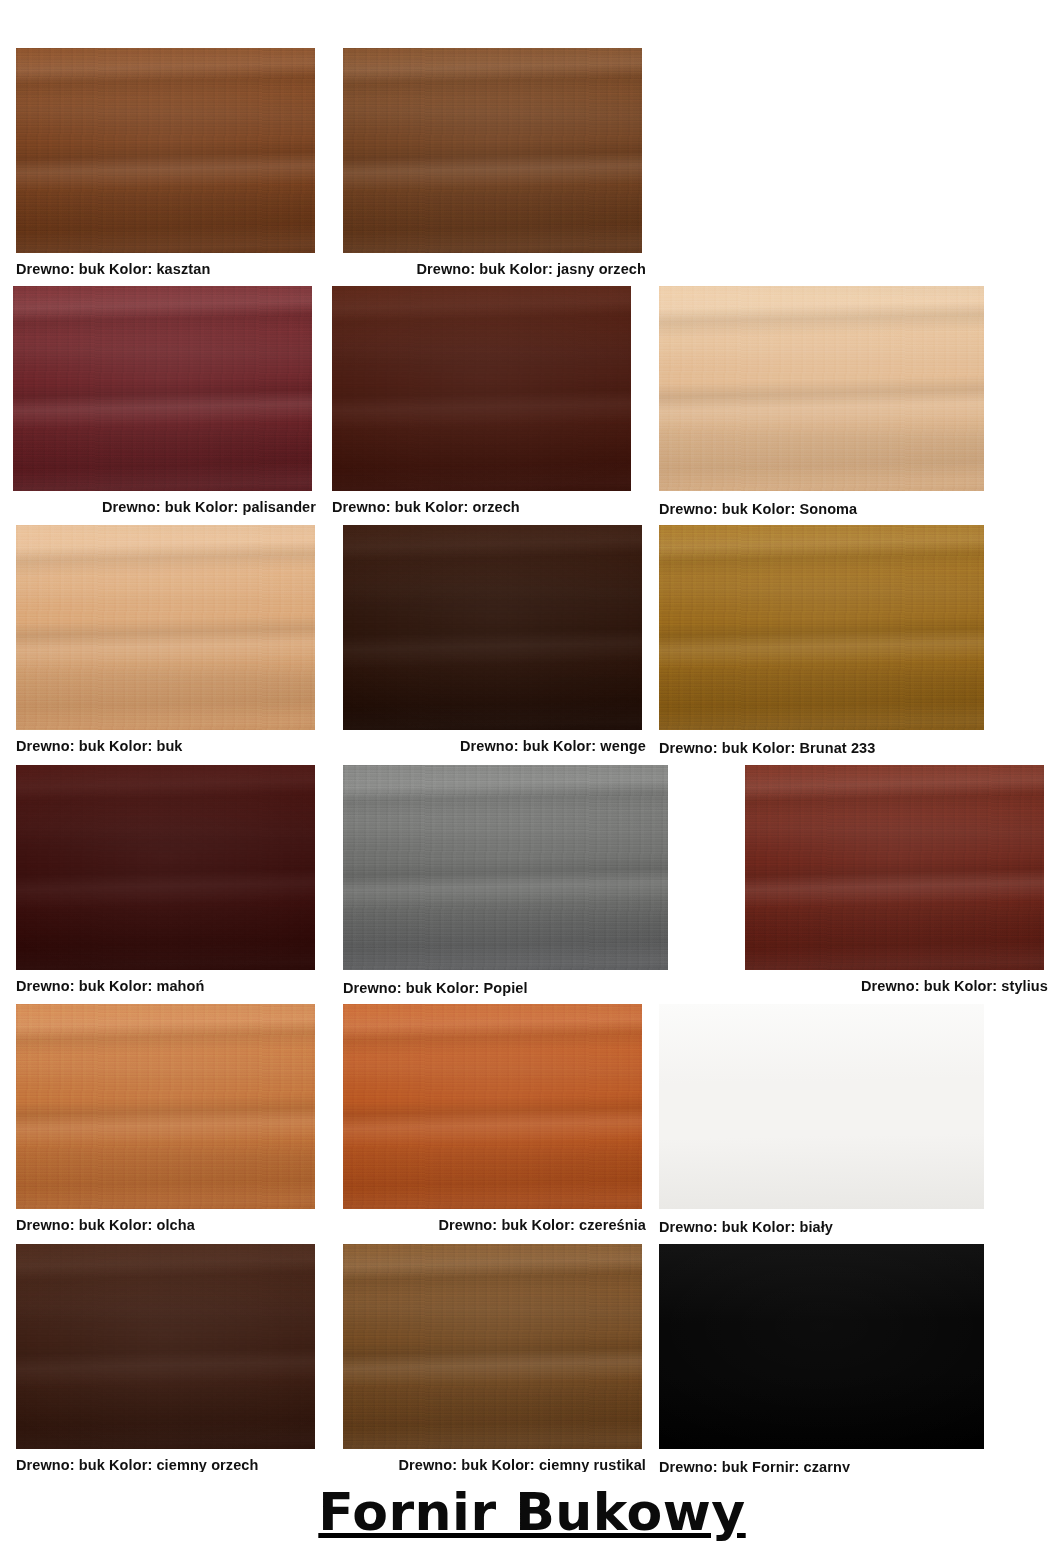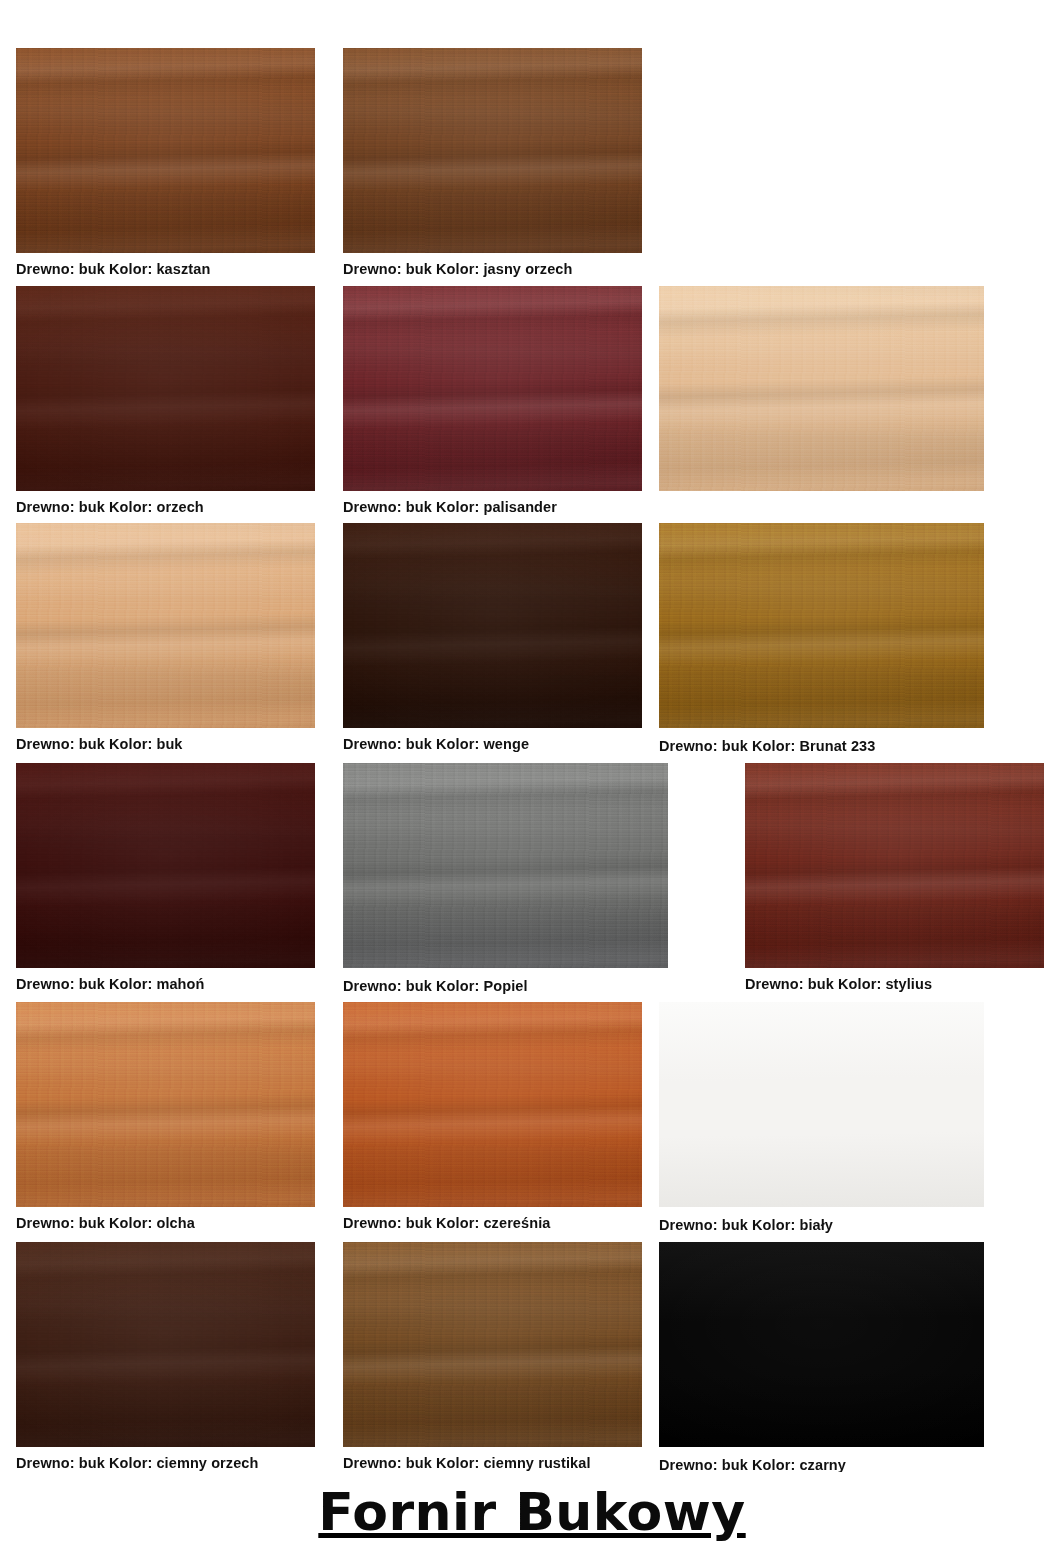--- a/index.html
+++ b/index.html
@@ -24,21 +24,21 @@
   }
   .row {
     display: flex;
     width: 1048px;
   }
   .cell {
     position: relative;
   }
   
   .col-a { width: 330px; padding-left: 16px; }
-  .col-b { width: 316px; padding-left: 13px; }
+  .col-b { width: 316px; padding-left: 13px; text-align: right; }
   .col-c { width: 402px; padding-left: 13px; }
 
   .swatch {
     position: relative;
     overflow: hidden;
     background-color: #8a5a2b;
   }
   .sw-a { width: 299px; height: 205px; }
   .sw-b { width: 299px; height: 205px; }
   .sw-c { width: 325px; height: 205px; }
@@ -174,42 +174,43 @@
           <div class="figure"></div>
           <div class="vign"></div>
         </div>
         <div class="caption cap-b">Drewno: buk   Kolor: jasny orzech</div>
       </div>
     </div>
 
     <div class="row-spacer"></div>
 
     <div class="row">
+      <div class="cell col-b">
+        <div class="swatch sw-b" style="background: linear-gradient(179deg, rgb(125, 47, 51) 0%, rgb(106, 33, 38) 38%, rgb(106, 33, 38) 64%, rgb(83, 22, 27) 100%);">
+          <div class="grain"></div>
+          <div class="figure"></div>
+          <div class="vign"></div>
+        </div>
+        <div class="caption cap-b">Drewno: buk   Kolor: palisander</div>
+      </div>
       <div class="cell col-a">
         <div class="swatch sw-a soft" style="background: linear-gradient(179deg, rgb(92, 37, 22) 0%, rgb(72, 25, 15) 38%, rgb(72, 25, 15) 64%, rgb(53, 15, 8) 100%);">
           <div class="grain"></div>
           <div class="figure"></div>
           <div class="vign"></div>
         </div>
         <div class="caption cap-a">Drewno: buk   Kolor: orzech</div>
       </div>
-      <div class="cell col-b">
-        <div class="swatch sw-b" style="background: linear-gradient(179deg, rgb(125, 47, 51) 0%, rgb(106, 33, 38) 38%, rgb(106, 33, 38) 64%, rgb(83, 22, 27) 100%);">
-          <div class="grain"></div>
-          <div class="figure"></div>
-          <div class="vign"></div>
-        </div>
-        <div class="caption cap-b">Drewno: buk   Kolor: palisander</div>
-      </div>
       <div class="cell col-c">
         <div class="swatch sw-c" style="background: linear-gradient(179deg, rgb(240, 208, 171) 0%, rgb(227, 187, 146) 38%, rgb(227, 187, 146) 64%, rgb(208, 166, 124) 100%);">
           <div class="grain"></div>
           <div class="figure"></div>
           <div class="vign"></div>
         </div>
+        <div class="caption cap-c">Drewno: buk    Kolor: Sonoma</div>
       </div>
     </div>
 
     <div class="row-spacer"></div>
 
     <div class="row">
       <div class="cell col-a">
         <div class="swatch sw-a" style="background: linear-gradient(179deg, rgb(236, 195, 154) 0%, rgb(219, 167, 119) 38%, rgb(219, 167, 119) 64%, rgb(199, 143, 94) 100%);">
           <div class="grain"></div>
           <div class="figure"></div>
@@ -309,21 +310,21 @@
           <div class="figure"></div>
           <div class="vign"></div>
         </div>
         <div class="caption cap-b">Drewno: buk   Kolor: ciemny rustikal</div>
       </div>
       <div class="cell col-c">
         <div class="swatch sw-c flat" style="background: linear-gradient(179deg, rgb(18, 18, 18) 0%, rgb(5, 5, 5) 38%, rgb(5, 5, 5) 64%, rgb(0, 0, 0) 100%);">
 
           <div class="vign"></div>
         </div>
-        <div class="caption cap-c">Drewno: buk    Kolor: czarny</div>
+        <div class="caption cap-c">Drewno: buk    Fornir: czarny</div>
       </div>
     </div>
 
   </div>
 
   <div class="title-bar">
     <div class="title">Fornir Bukowy</div>
   </div>
 
 </div>

